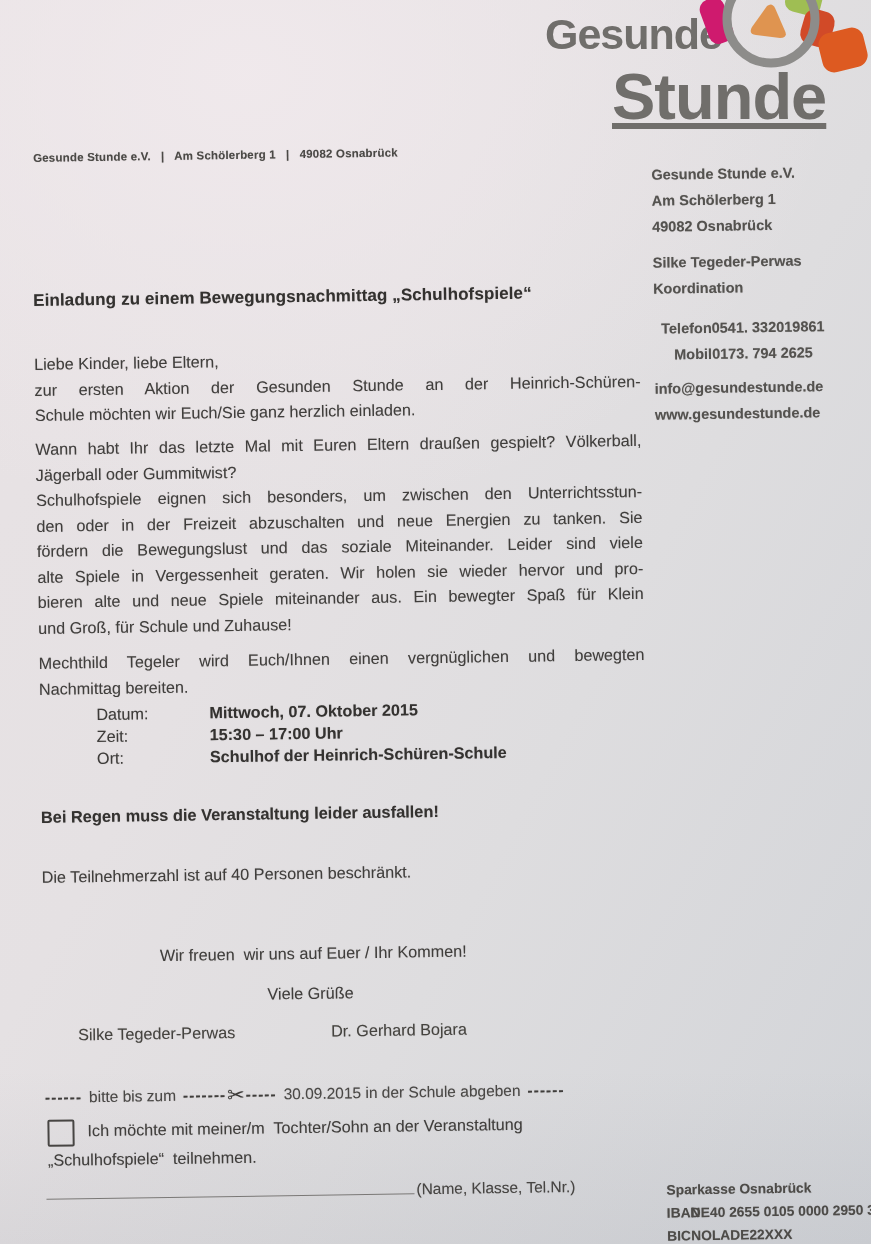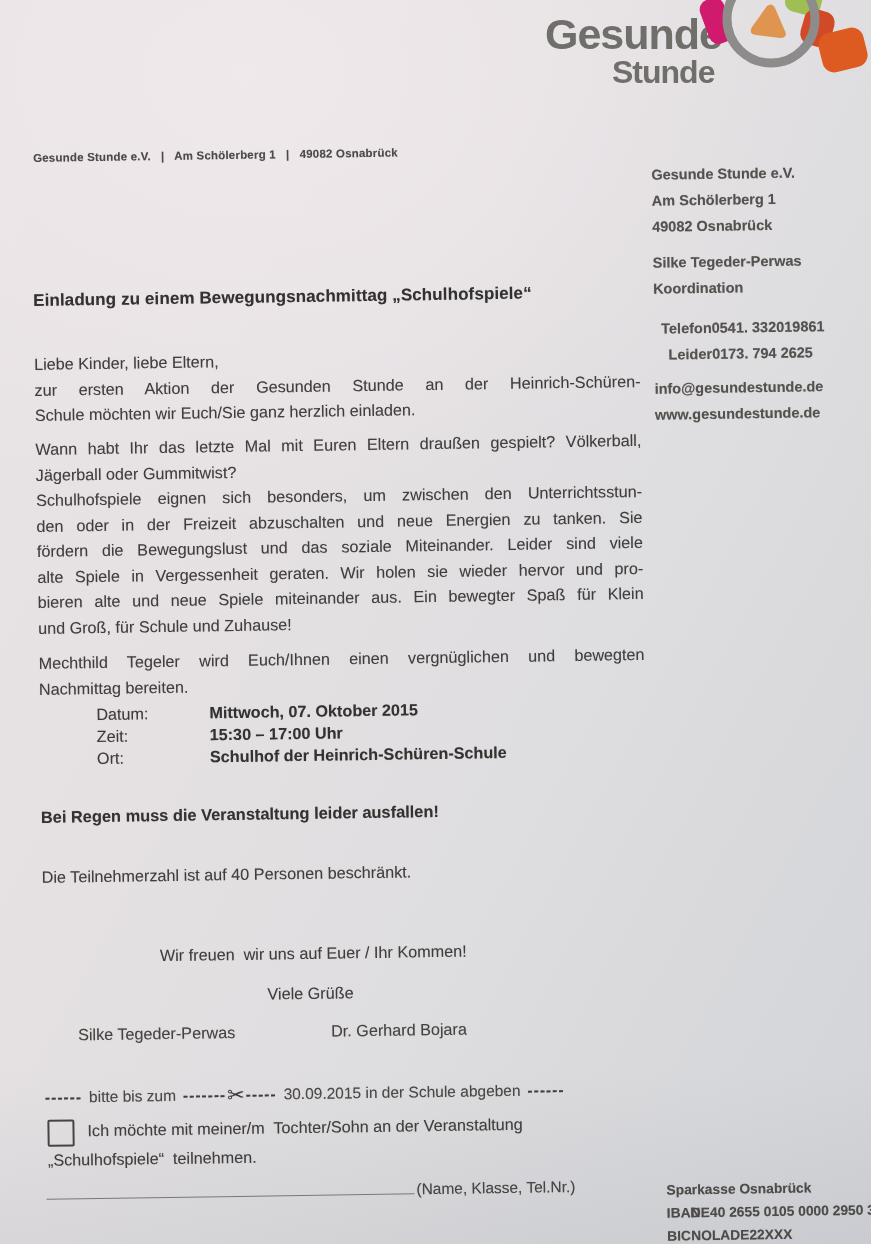--- a/index.html
+++ b/index.html
@@ -15,21 +15,21 @@
     position:absolute;left:0;top:0;width:871px;height:1244px;
     transform:rotate(-0.85deg);transform-origin:50% 50%;
     text-shadow:0 0 0.8px rgba(70,68,66,0.35);
   }
   .abs{position:absolute;}
   .pre{white-space:pre;}
 
   
   .logo-word{position:absolute;color:#706e6b;font-weight:bold;letter-spacing:-1px;line-height:1;}
   .logo-w1{left:545px;top:13px;font-size:43px;}
-  .logo-w2{left:612px;top:56px;font-size:32px;}
+  .logo-w2{left:612px;top:64px;font-size:65px;text-decoration:underline;}
   .logo-svg{position:absolute;left:690px;top:0;}
 
   
   .sender-line{left:40px;top:146px;font-size:11.5px;font-weight:bold;color:#4b4946;letter-spacing:0.2px;}
 
   
   .contact{left:658px;top:165px;width:214px;font-size:14.5px;font-weight:bold;color:#54524f;line-height:26px;}
   .c-gap10{margin-top:10px;} .c-gap14{margin-top:14px;} .c-gap8{margin-top:8px;}
   .c-label{display:inline-block;width:58px;text-align:right;}
 
@@ -78,21 +78,21 @@
 
   <div class="abs sender-line pre">Gesunde Stunde e.V.   |   Am Schölerberg 1   |   49082 Osnabrück</div>
 
   <div class="abs contact">
     <div>Gesunde Stunde e.V.</div>
     <div>Am Schölerberg 1</div>
     <div>49082 Osnabrück</div>
     <div class="c-gap10">Silke Tegeder-Perwas</div>
     <div>Koordination</div>
     <div class="c-gap14"><span class="c-label">Telefon</span><span>0541. 332019861</span></div>
-    <div><span class="c-label">Leider</span><span>0173. 794 2625</span></div>
+    <div><span class="c-label">Mobil</span><span>0173. 794 2625</span></div>
     <div class="c-gap8">info@gesundestunde.de</div>
     <div>www.gesundestunde.de</div>
   </div>
 
   <div class="abs subject">Einladung zu einem Bewegungsnachmittag „Schulhofspiele“</div>
 
   <div class="abs body-block">
     <div>Liebe Kinder, liebe Eltern,</div>
     <div class="jl">zur ersten Aktion der Gesunden Stunde an der Heinrich-Schüren-</div>
     <div>Schule möchten wir Euch/Sie ganz herzlich einladen.</div>

